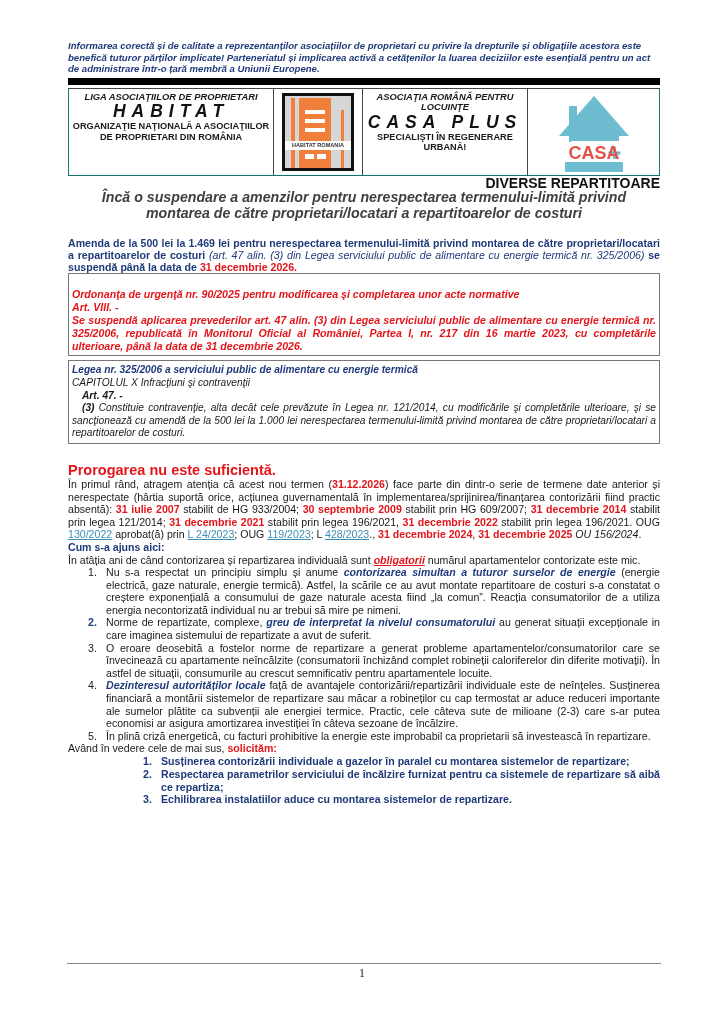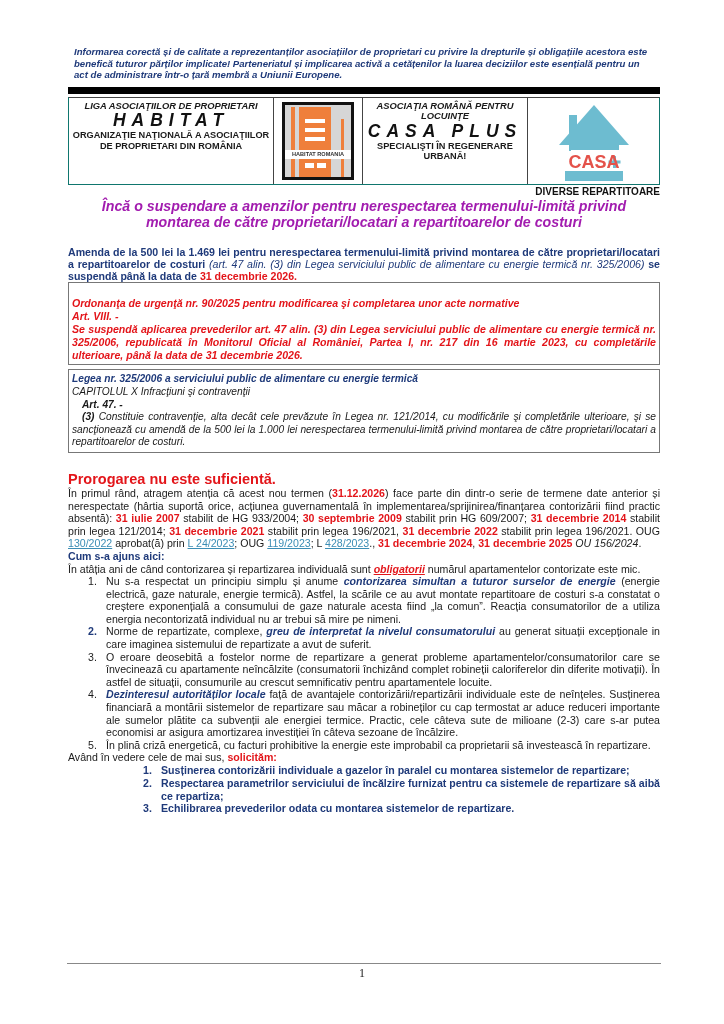--- a/index.html
+++ b/index.html
@@ -1,35 +1,35 @@
 <!DOCTYPE html>
 <html><head>
 <meta charset="utf-8">
 <style>
   html, body { margin: 0; padding: 0; background: #ffffff; }
   body { width: 724px; height: 1024px; position: relative; overflow: hidden;
          font-family: "Liberation Sans", sans-serif; color: #1a1a1a; }
   .page { position: absolute; left: 68px; top: 40px; width: 592px; }
-  .intro { font-size: 9.6px; line-height: 11.6px; font-weight: bold; font-style: italic; color: #1f3a7a; margin: 6px; }
+  .intro { font-size: 9.6px; line-height: 11.6px; font-weight: bold; font-style: italic; color: #1f3a7a; margin: 0; }
   .blackbar { height: 7px; background: #000; margin-top: 3px; }
   .hdr { display: flex; border: 1px solid #0f766e; border-top: none; height: 86px; margin-top: 3px; border-top: 1px solid #444; }
   .hdr .c1 { width: 204px; border-right: 1px solid #444; text-align: center; padding-top: 3px; }
   .hdr .c2 { width: 88px; border-right: 1px solid #444; display: flex; align-items: center; justify-content: center; }
   .hdr .c3 { width: 164px; border-right: 1px solid #444; text-align: center; padding-top: 3px; }
   .hdr .c4 { flex: 1; display: flex; align-items: center; justify-content: center; }
   .org-small { font-size: 9.4px; line-height: 10.5px; font-weight: bold; font-style: italic; color: #1a1a1a; }
   .org-big { font-size: 17.5px; line-height: 19px; font-weight: bold; font-style: italic; letter-spacing: 6px; color: #111; }
   .org-sub { font-size: 9.2px; line-height: 10.3px; font-weight: bold; color: #1a1a1a; }
   .habitat-logo { width: 72px; height: 78px; border: 3px solid #111; background: #d6d6d6; position: relative; box-sizing: border-box; overflow: hidden; }
   .hl-bar { position: absolute; background: #ef7f3b; }
   .hl-win { position: absolute; background: #ffffff; }
   .hl-label { position: absolute; left: 0; right: 0; top: 45px; height: 9px; background: #fff; font-size: 5.6px; font-weight: bold; color: #333; text-align: center; line-height: 9px; }
   .casa-logo { width: 78px; height: 80px; position: relative; }
-  .diverse { text-align: right; font-size: 10px; font-weight: bold; color: #111; margin-top: 1px; line-height: 12px; }
-  .title { text-align: center; font-size: 14.2px; line-height: 16.5px; font-weight: bold; font-style: italic; color: #a21caf; margin-top: 0px; }
+  .diverse { text-align: right; font-size: 14px; font-weight: bold; color: #111; margin-top: 1px; line-height: 12px; }
+  .title { text-align: center; font-size: 14.2px; line-height: 16.5px; font-weight: bold; font-style: italic; color: #404040; margin-top: 0px; }
   .lead { font-size: 10.6px; line-height: 12.2px; color: #1f3a7a; margin-top: 15px; text-align: justify; }
   .lead b { font-weight: bold; }
   .lead i { font-style: italic; }
   .red { color: #e3151a; }
   .box-red { border: 1px solid #777; padding: 14px 3px 3px 3px; font-size: 10.6px; line-height: 12.8px; color: #e3151a; font-weight: bold; font-style: italic; text-align: justify; margin-top: 0; }
   .box-law { border: 1px solid #777; padding: 3px 3px 3px 3px; font-size: 10.2px; line-height: 12.6px; color: #1a1a1a; font-style: italic; margin-top: 4px; text-align: justify; }
   .box-law .t1 { font-weight: bold; color: #1f3a7a; }
   .box-law .art { font-weight: bold; padding-left: 10px; }
   .box-law .para { text-indent: 10px; }
   .sec-title { font-size: 14.5px; font-weight: bold; color: #e3151a; margin-top: 18px; line-height: 16px; }
@@ -129,18 +129,18 @@
     <li><span class="n">3.</span><span>O eroare deosebită a fostelor norme de repartizare a generat probleme apartamentelor/consumatorilor care se învecinează cu apartamente neîncălzite (consumatorii închizând complet robineții caloriferelor din diferite motivații). În astfel de situații, consumurile au crescut semnificativ pentru apartamentele locuite.</span></li>
     <li><span class="n">4.</span><span class="bi">Dezinteresul autorităților locale</span><span> față de avantajele contorizării/repartizării individuale este de neînțeles. Susținerea financiară a montării sistemelor de repartizare sau măcar a robineților cu cap termostat ar aduce reduceri importante ale sumelor plătite ca subvenții ale energiei termice. Practic, cele câteva sute de milioane (2-3) care s-ar putea economisi ar asigura amortizarea investiției în câteva sezoane de încălzire.</span></li>
     <li><span class="n">5.</span><span>În plină criză energetică, cu facturi prohibitive la energie este improbabil ca proprietarii să investească în repartizare.</span></li>
   </ol>
 
   <div class="body"><span>Având în vedere cele de mai sus, </span><b class="red">solicităm:</b></div>
 
   <ol class="list2">
     <li><span class="n">1.</span><span>Susținerea contorizării individuale a gazelor în paralel cu montarea sistemelor de repartizare;</span></li>
     <li><span class="n">2.</span><span>Respectarea parametrilor serviciului de încălzire furnizat pentru ca sistemele de repartizare să aibă ce repartiza;</span></li>
-    <li><span class="n">3.</span><span>Echilibrarea prevederilor odata cu montarea sistemelor de repartizare.</span></li>
+    <li><span class="n">3.</span><span>Echilibrarea instalatiilor aduce cu montarea sistemelor de repartizare.</span></li>
   </ol>
 </div>
 
 <div class="foot-line"></div>
 <div class="page-num">1</div>
 
 </body></html>

